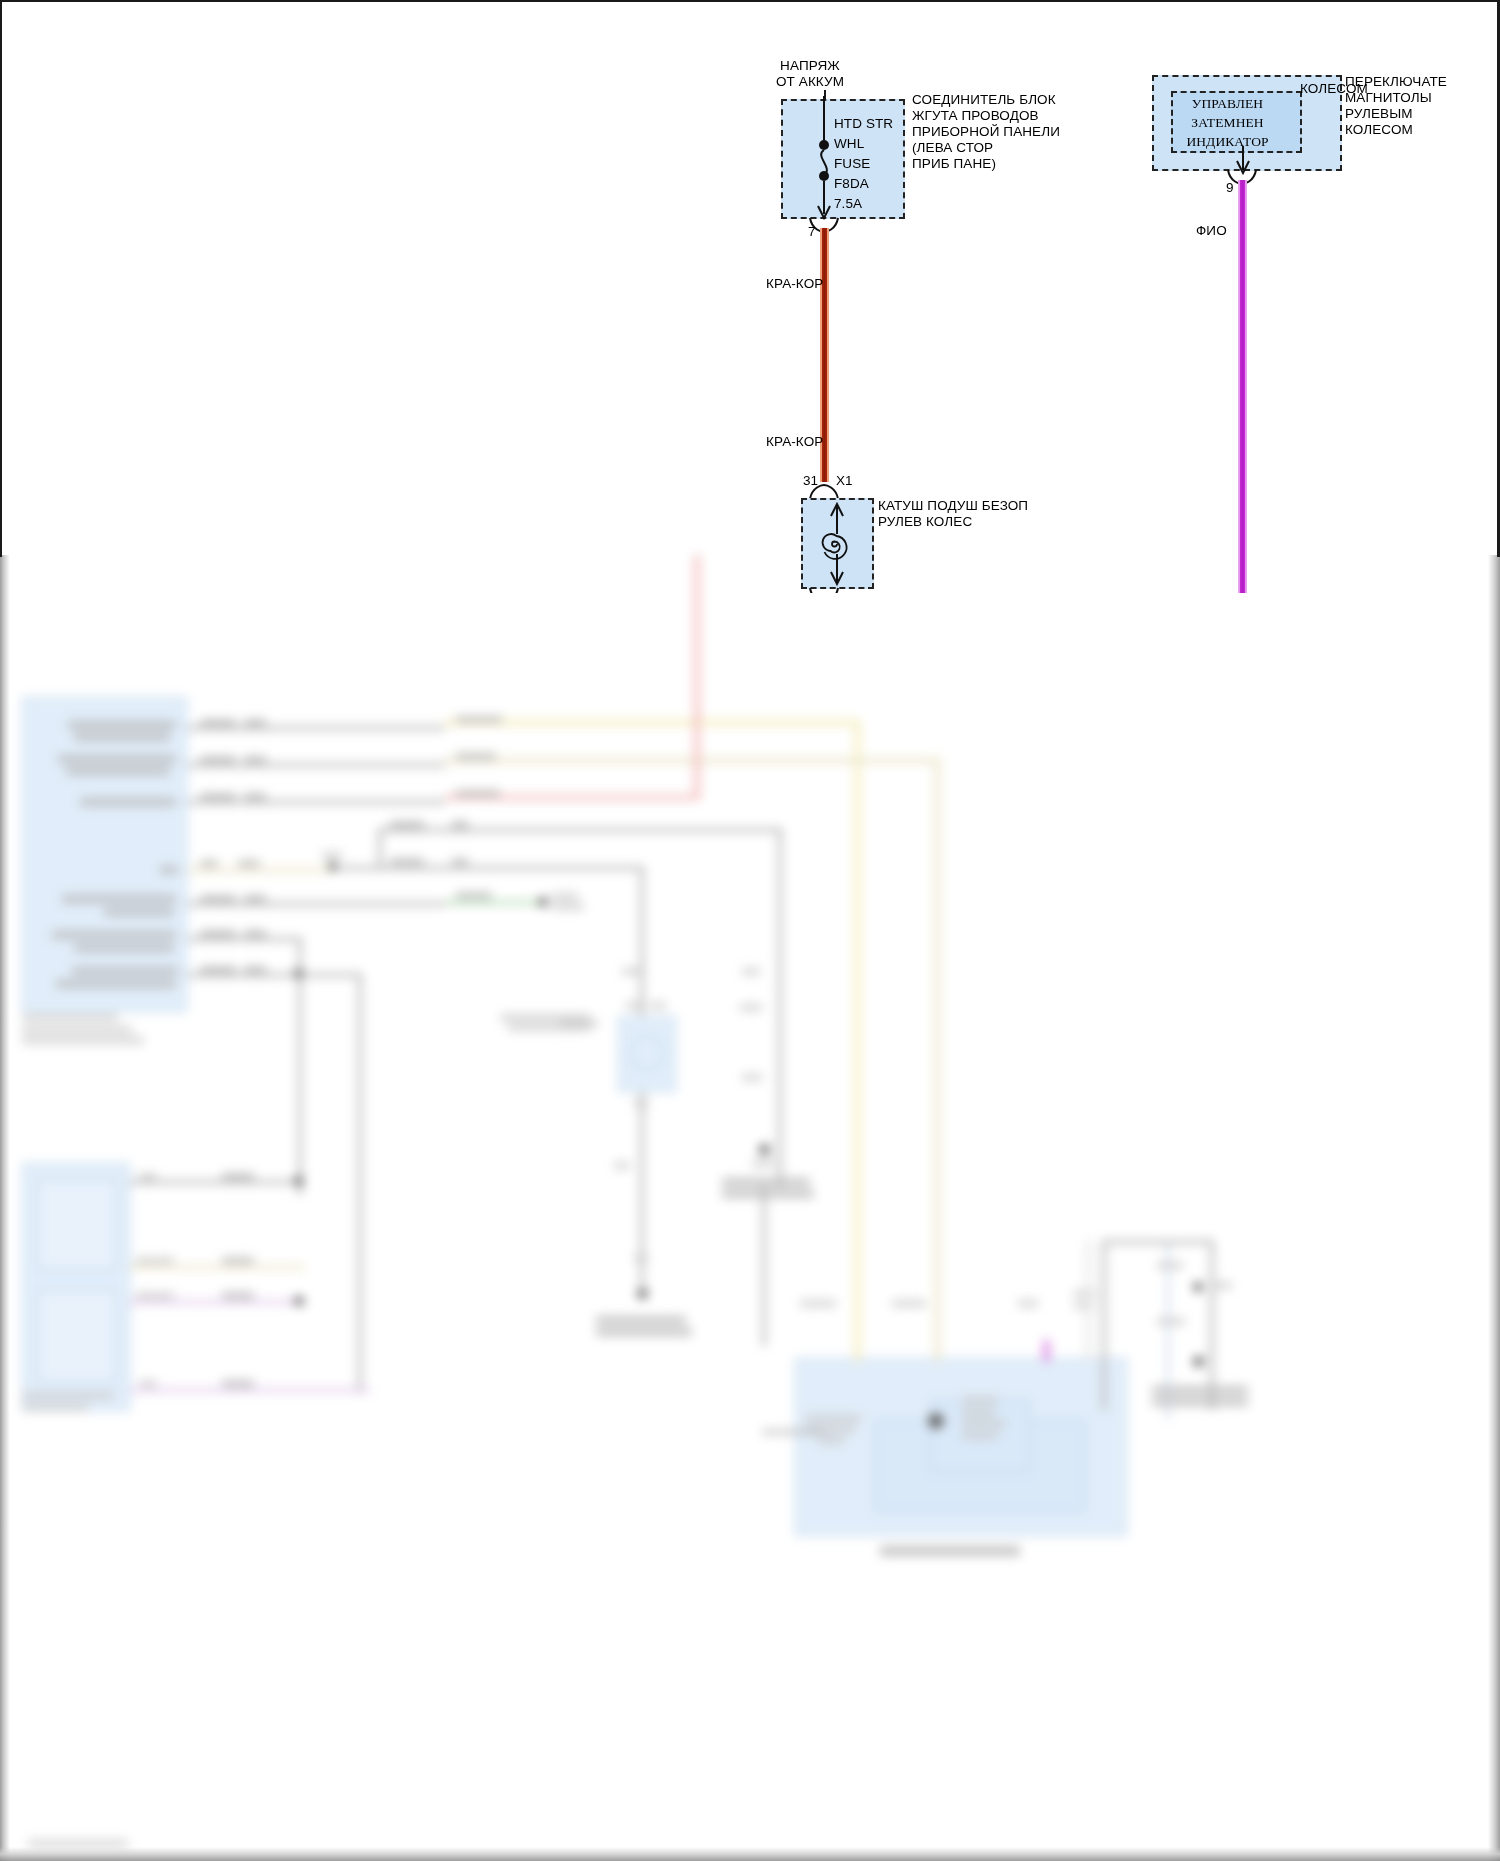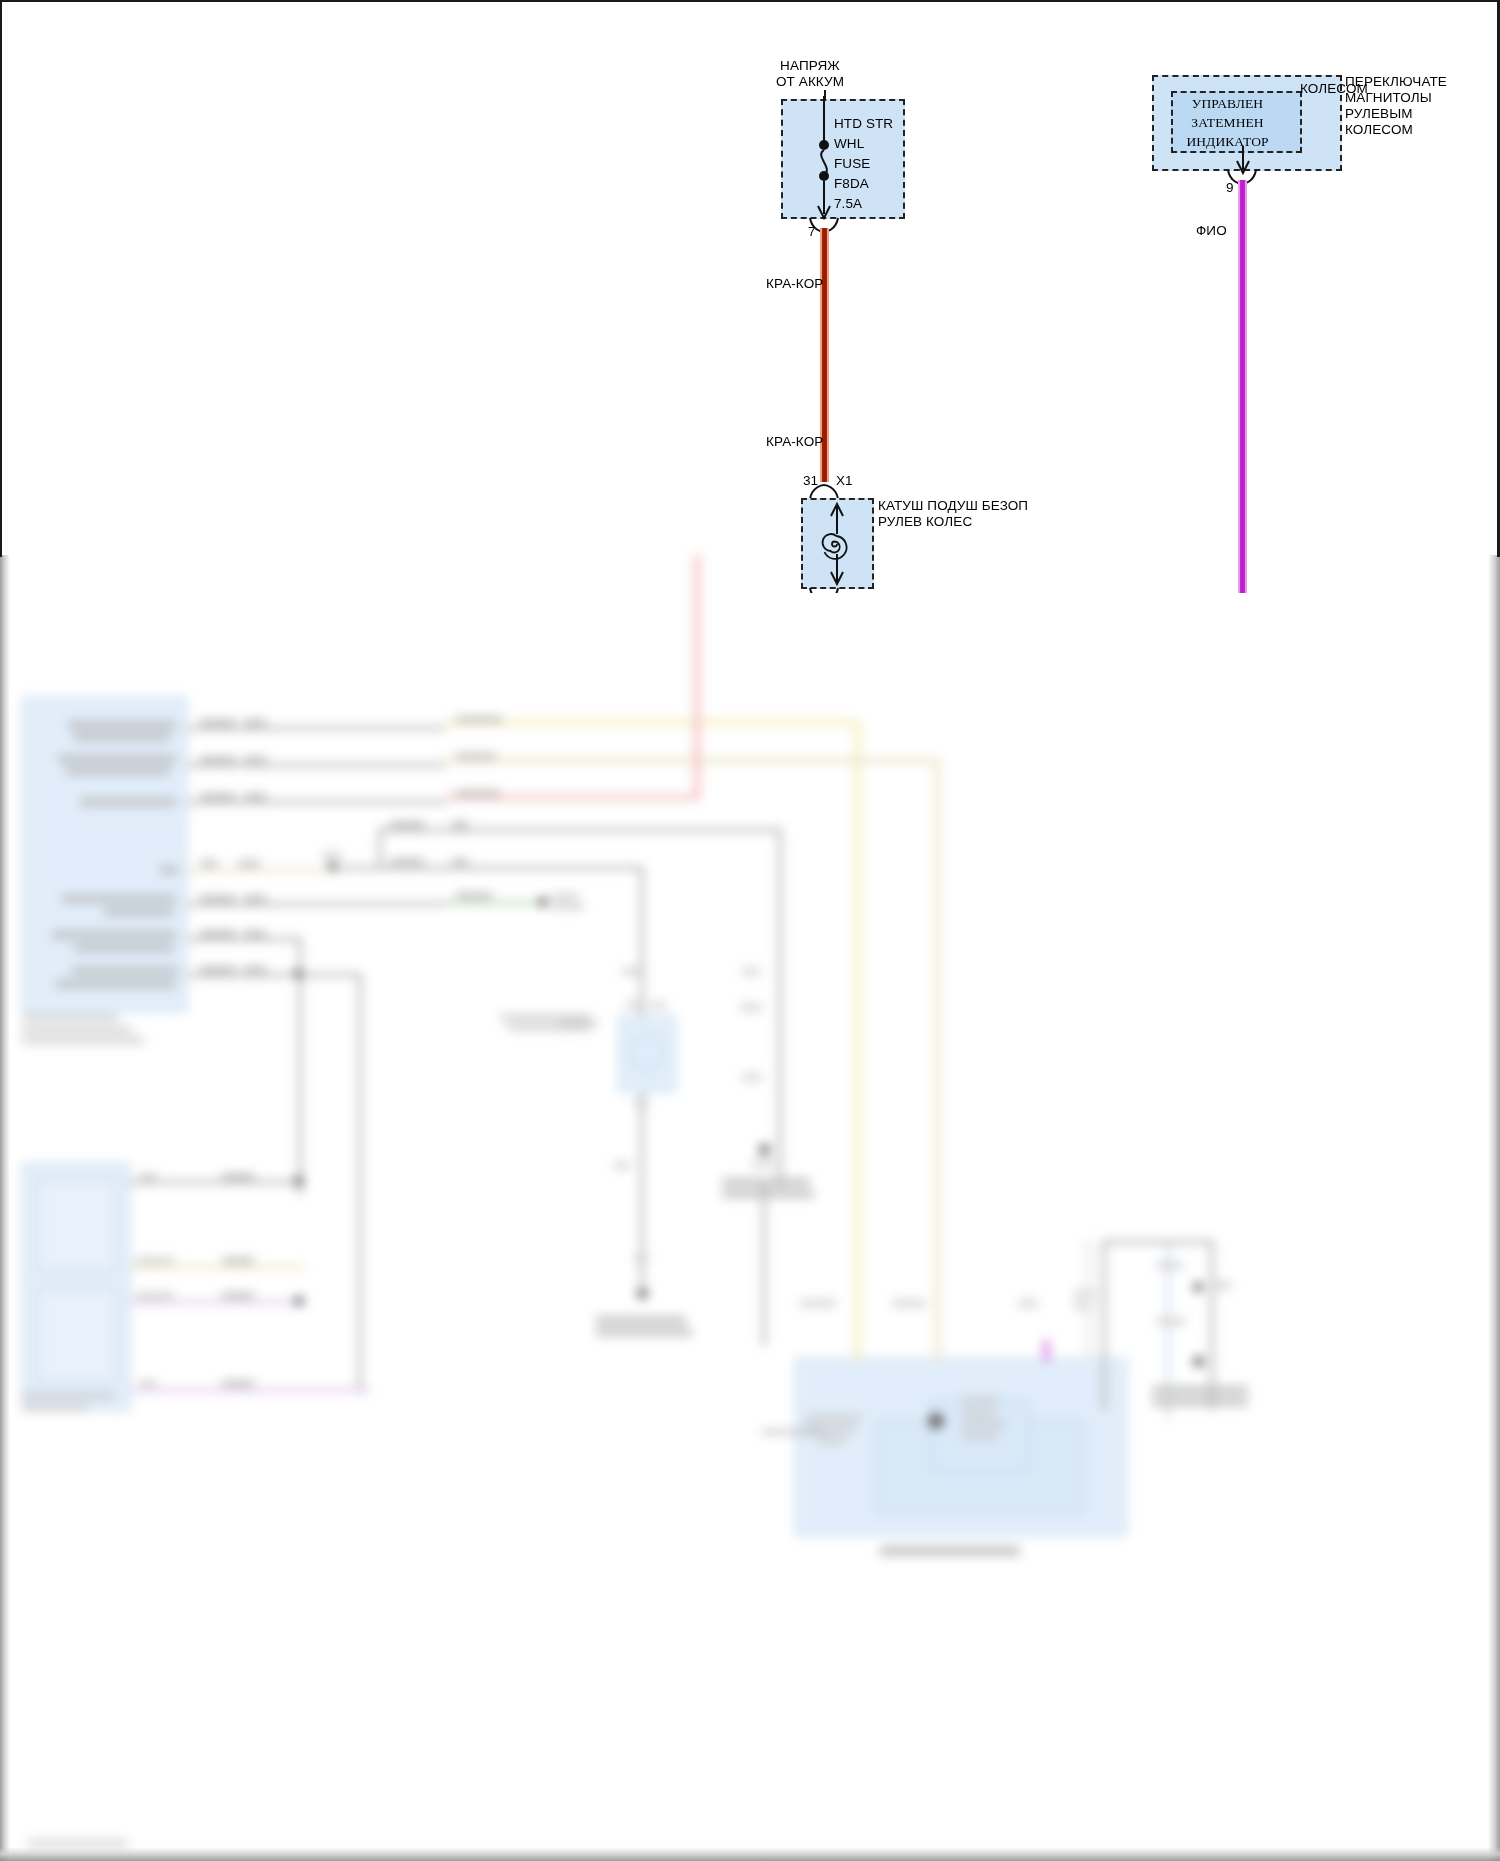--- a/index.html
+++ b/index.html
@@ -330,20 +330,25 @@
       <line x1="18" y1="85" x2="18" y2="118" stroke="#111" stroke-width="2"></line>
       <path d="M12 110 L18 122 L24 110" stroke="#111" stroke-width="2" fill="none"></path>
     </svg>
 
     <div class="lbl" style="left:834px; top:80px;">HTD STR</div>
     <div class="lbl" style="left:834px; top:100px;">WHL</div>
     <div class="lbl" style="left:834px; top:120px;">FUSE</div>
     <div class="lbl" style="left:834px; top:140px;">F8DA</div>
     <div class="lbl" style="left:834px; top:160px;">7.5A</div>
 
+    <div class="lbl" style="left:912px; top:56px; width:200px;">СОЕДИНИТЕЛЬ БЛОК
+ЖГУТА ПРОВОДОВ
+ПРИБОРНОЙ ПАНЕЛИ
+(ЛЕВА СТОР
+ПРИБ ПАНЕ)</div>
 
     <svg style="position:absolute; left:808px; top:181px; width:34px; height:16px;">
       <path d="M2 1 C 4 13, 14 15, 16 15 C 18 15, 28 13, 30 1" stroke="#111" stroke-width="2" fill="none"></path>
     </svg>
     <div class="pin" style="left:808px; top:188px;">7</div>
 
     <div class="wire wire-red" style="left:820px; top:192px; width:9px; height:254px;"></div>
 
     <div class="lbl" style="left:766px; top:240px;">КРА-КОР</div>
     <div class="lbl" style="left:766px; top:398px;">КРА-КОР</div>

